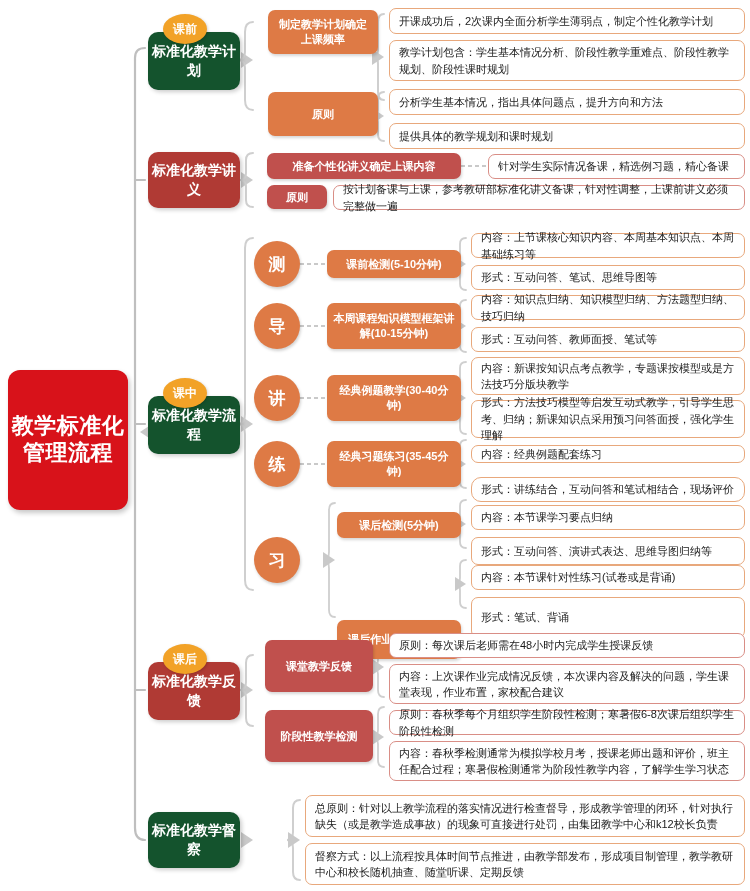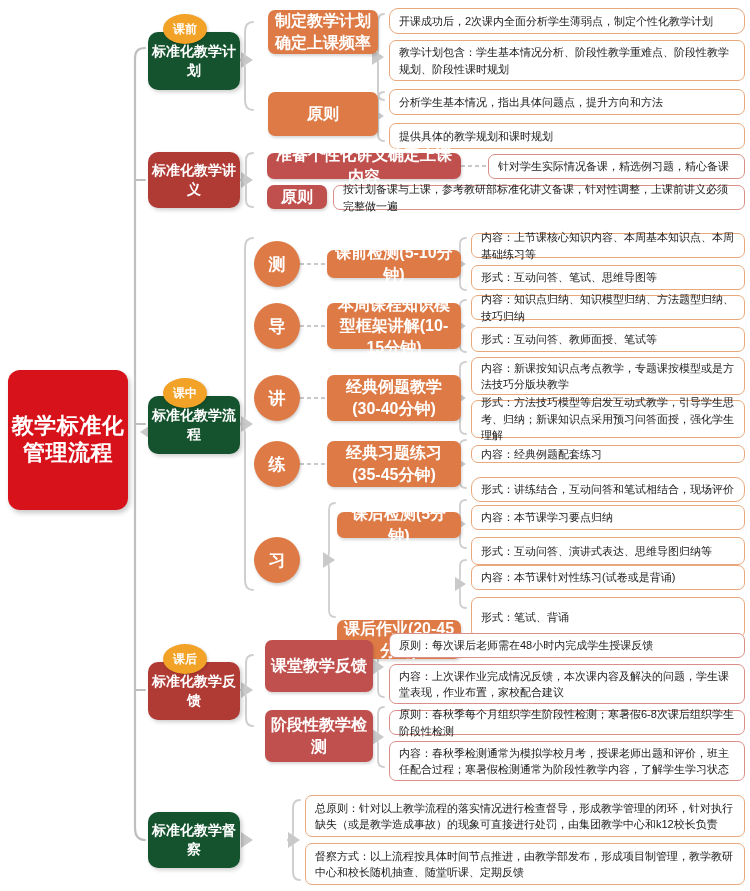--- a/index.html
+++ b/index.html
@@ -59,21 +59,21 @@
     background:#DE7A45;
     color:#ffffff;font-size:17px;font-weight:bold;
     display:flex;align-items:center;justify-content:center;
     box-shadow:1px 2px 3px rgba(0,0,0,.18);
   }
 
   
   .l2{
     border-radius:7px;
     color:#ffffff;
-    font-size:16px;font-weight:bold;line-height:1.35;
+    font-size:11px;font-weight:bold;line-height:1.35;
     display:flex;align-items:center;justify-content:center;
     text-align:center;
     padding:3px 6px;
     box-shadow:1px 2px 3px rgba(0,0,0,.16);
   }
   .l2.orange{background:#DE7A45;}
   .l2.red{background:#C0504D;}
 
   
   .leaf{
@@ -185,21 +185,21 @@
   </svg>
 
   <div class="abs root">教学标准化管理流程</div>
 
   <div class="abs badge" style="left:163px;top:14px;">课前</div>
   <div class="abs l1 brown" style="left:148px;top:32px;height:58px;">标准化教学计划</div>
 
   <div class="abs l2 orange" style="left:268px;top:10px;width:110px;height:44px;">制定教学计划确定上课频率</div>
   <div class="abs l2 orange" style="left:268px;top:92px;width:110px;height:44px;">原则</div>
 
-  <div class="abs leaf" style="left:389px;top:8px;width:356px;height:26px;border-radius:9px;">开课成功后，2次课内全面分析学生薄弱点，制定个性化教学计划</div>
+  <div class="abs leaf" style="left:389px;top:8px;width:356px;height:26px;">开课成功后，2次课内全面分析学生薄弱点，制定个性化教学计划</div>
   <div class="abs leaf" style="left:389px;top:40px;width:356px;height:41px;">教学计划包含：学生基本情况分析、阶段性教学重难点、阶段性教学规划、阶段性课时规划</div>
   <div class="abs leaf" style="left:389px;top:89px;width:356px;height:26px;">分析学生基本情况，指出具体问题点，提升方向和方法</div>
   <div class="abs leaf" style="left:389px;top:123px;width:356px;height:26px;">提供具体的教学规划和课时规划</div>
 
   <div class="abs l1 red" style="left:148px;top:152px;height:56px;">标准化教学讲义</div>
 
   <div class="abs l2 red" style="left:267px;top:153px;width:194px;height:26px;">准备个性化讲义确定上课内容</div>
   <div class="abs l2 red" style="left:267px;top:185px;width:60px;height:24px;">原则</div>
 
   <div class="abs leaf redborder" style="left:488px;top:154px;width:257px;height:25px;">针对学生实际情况备课，精选例习题，精心备课</div>

